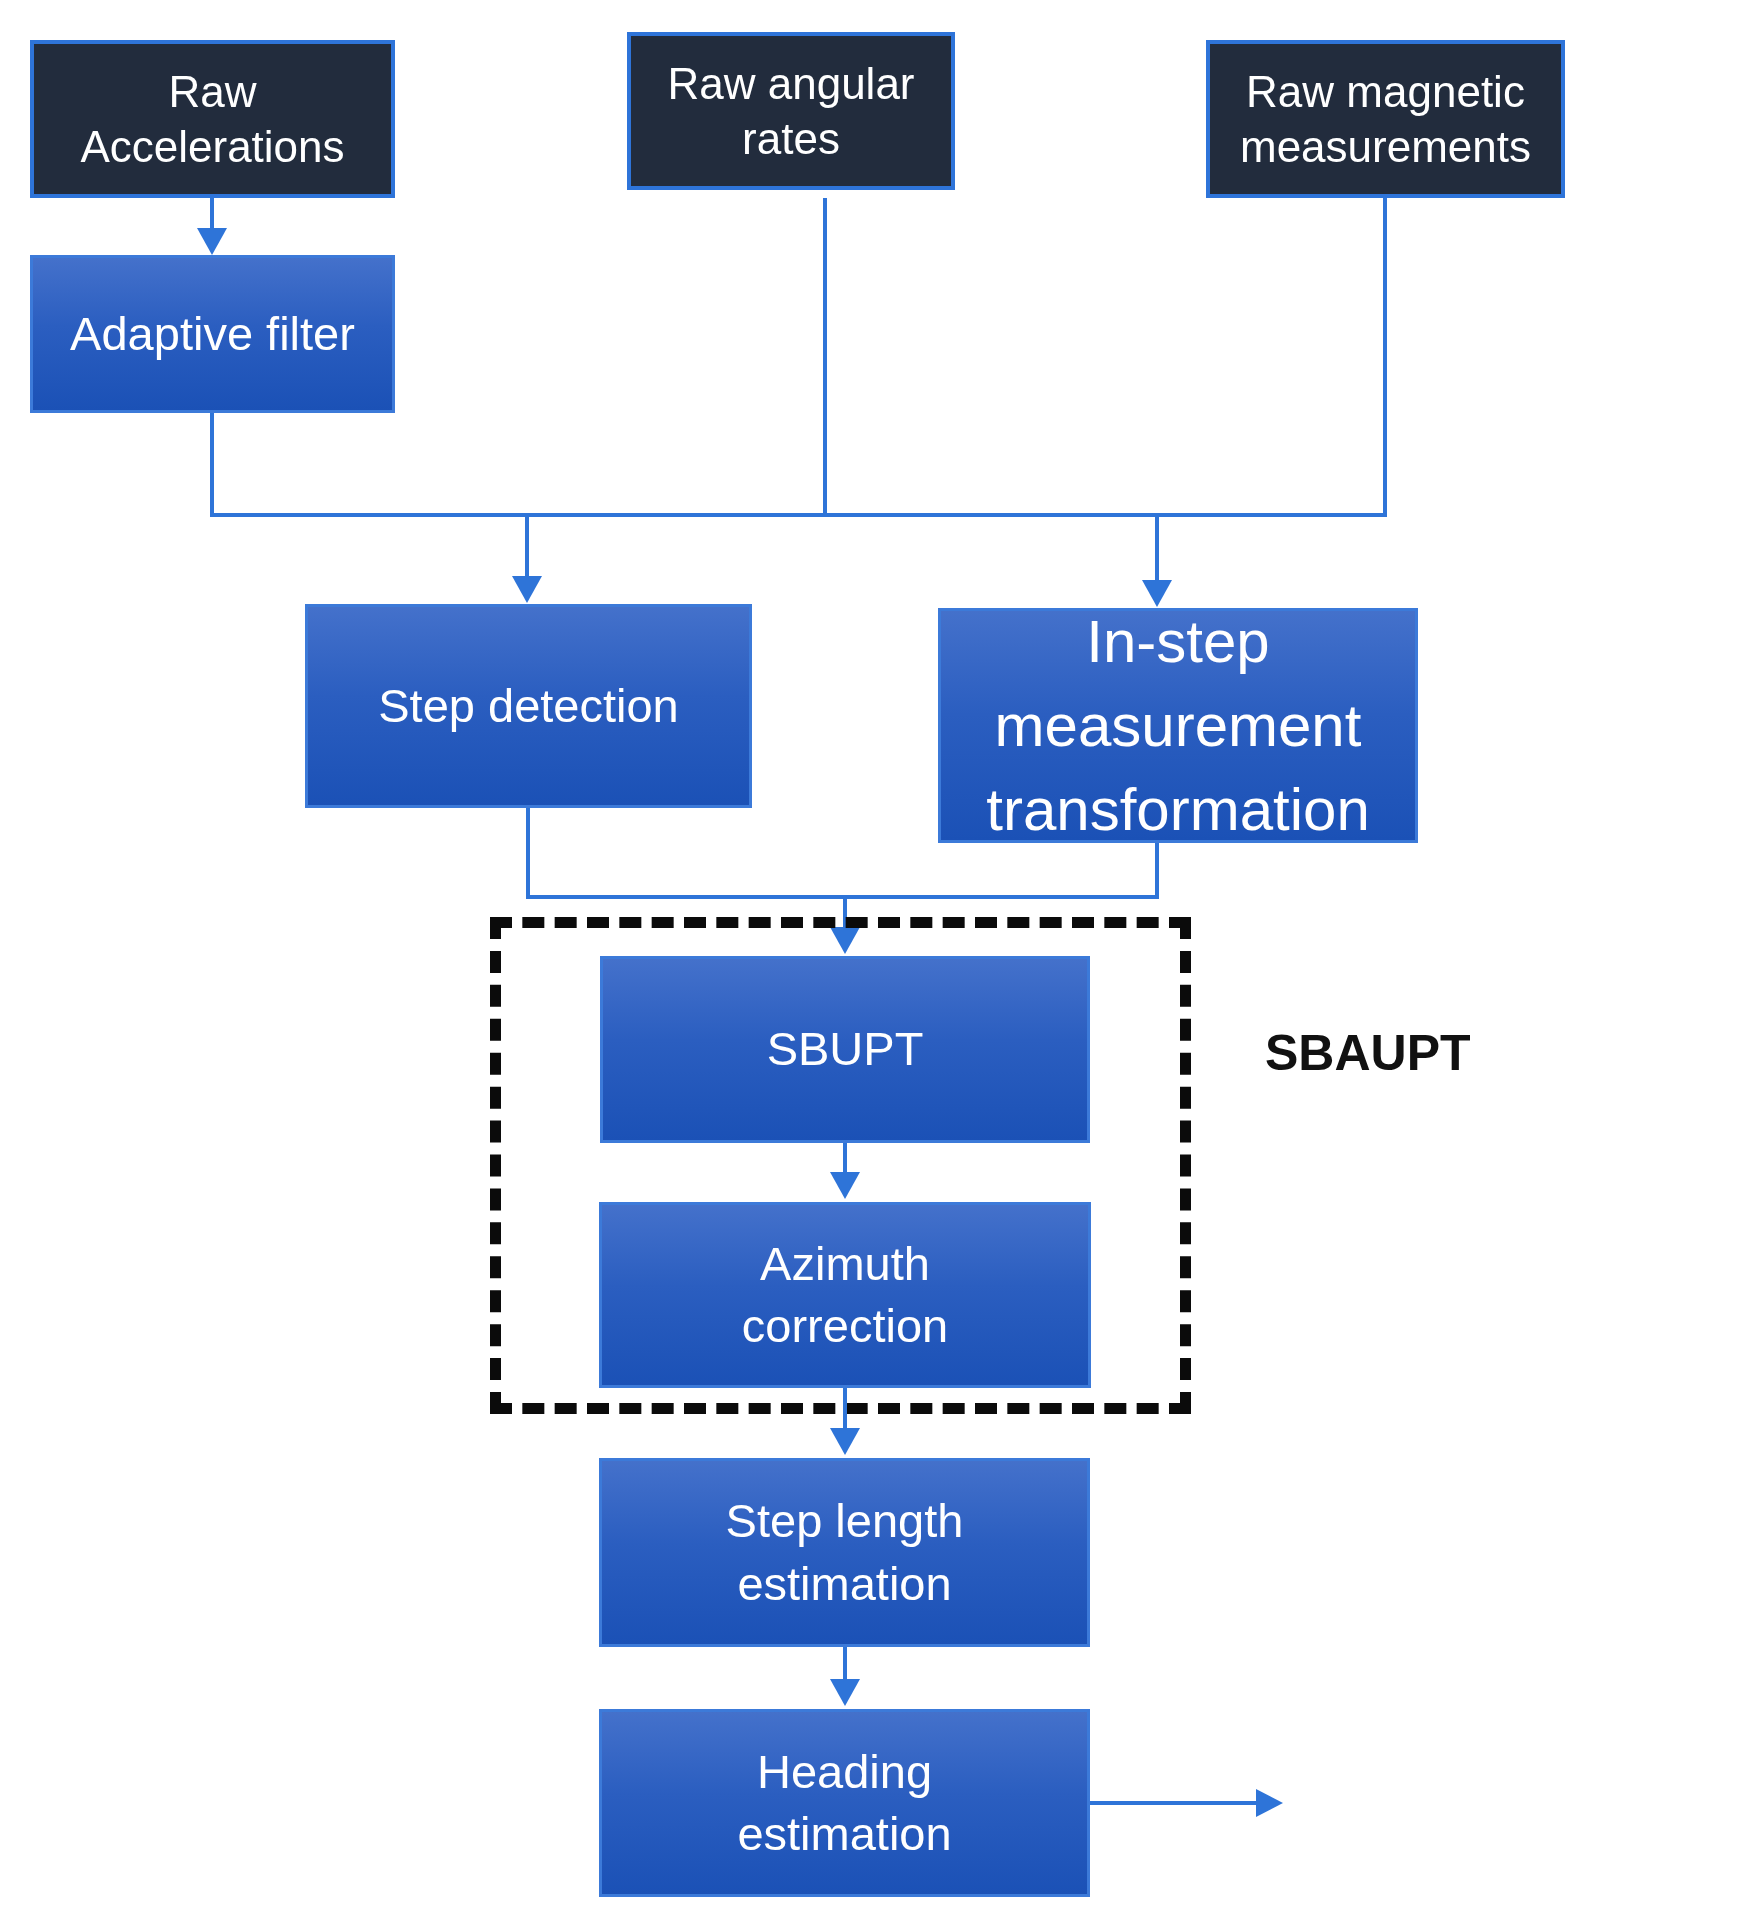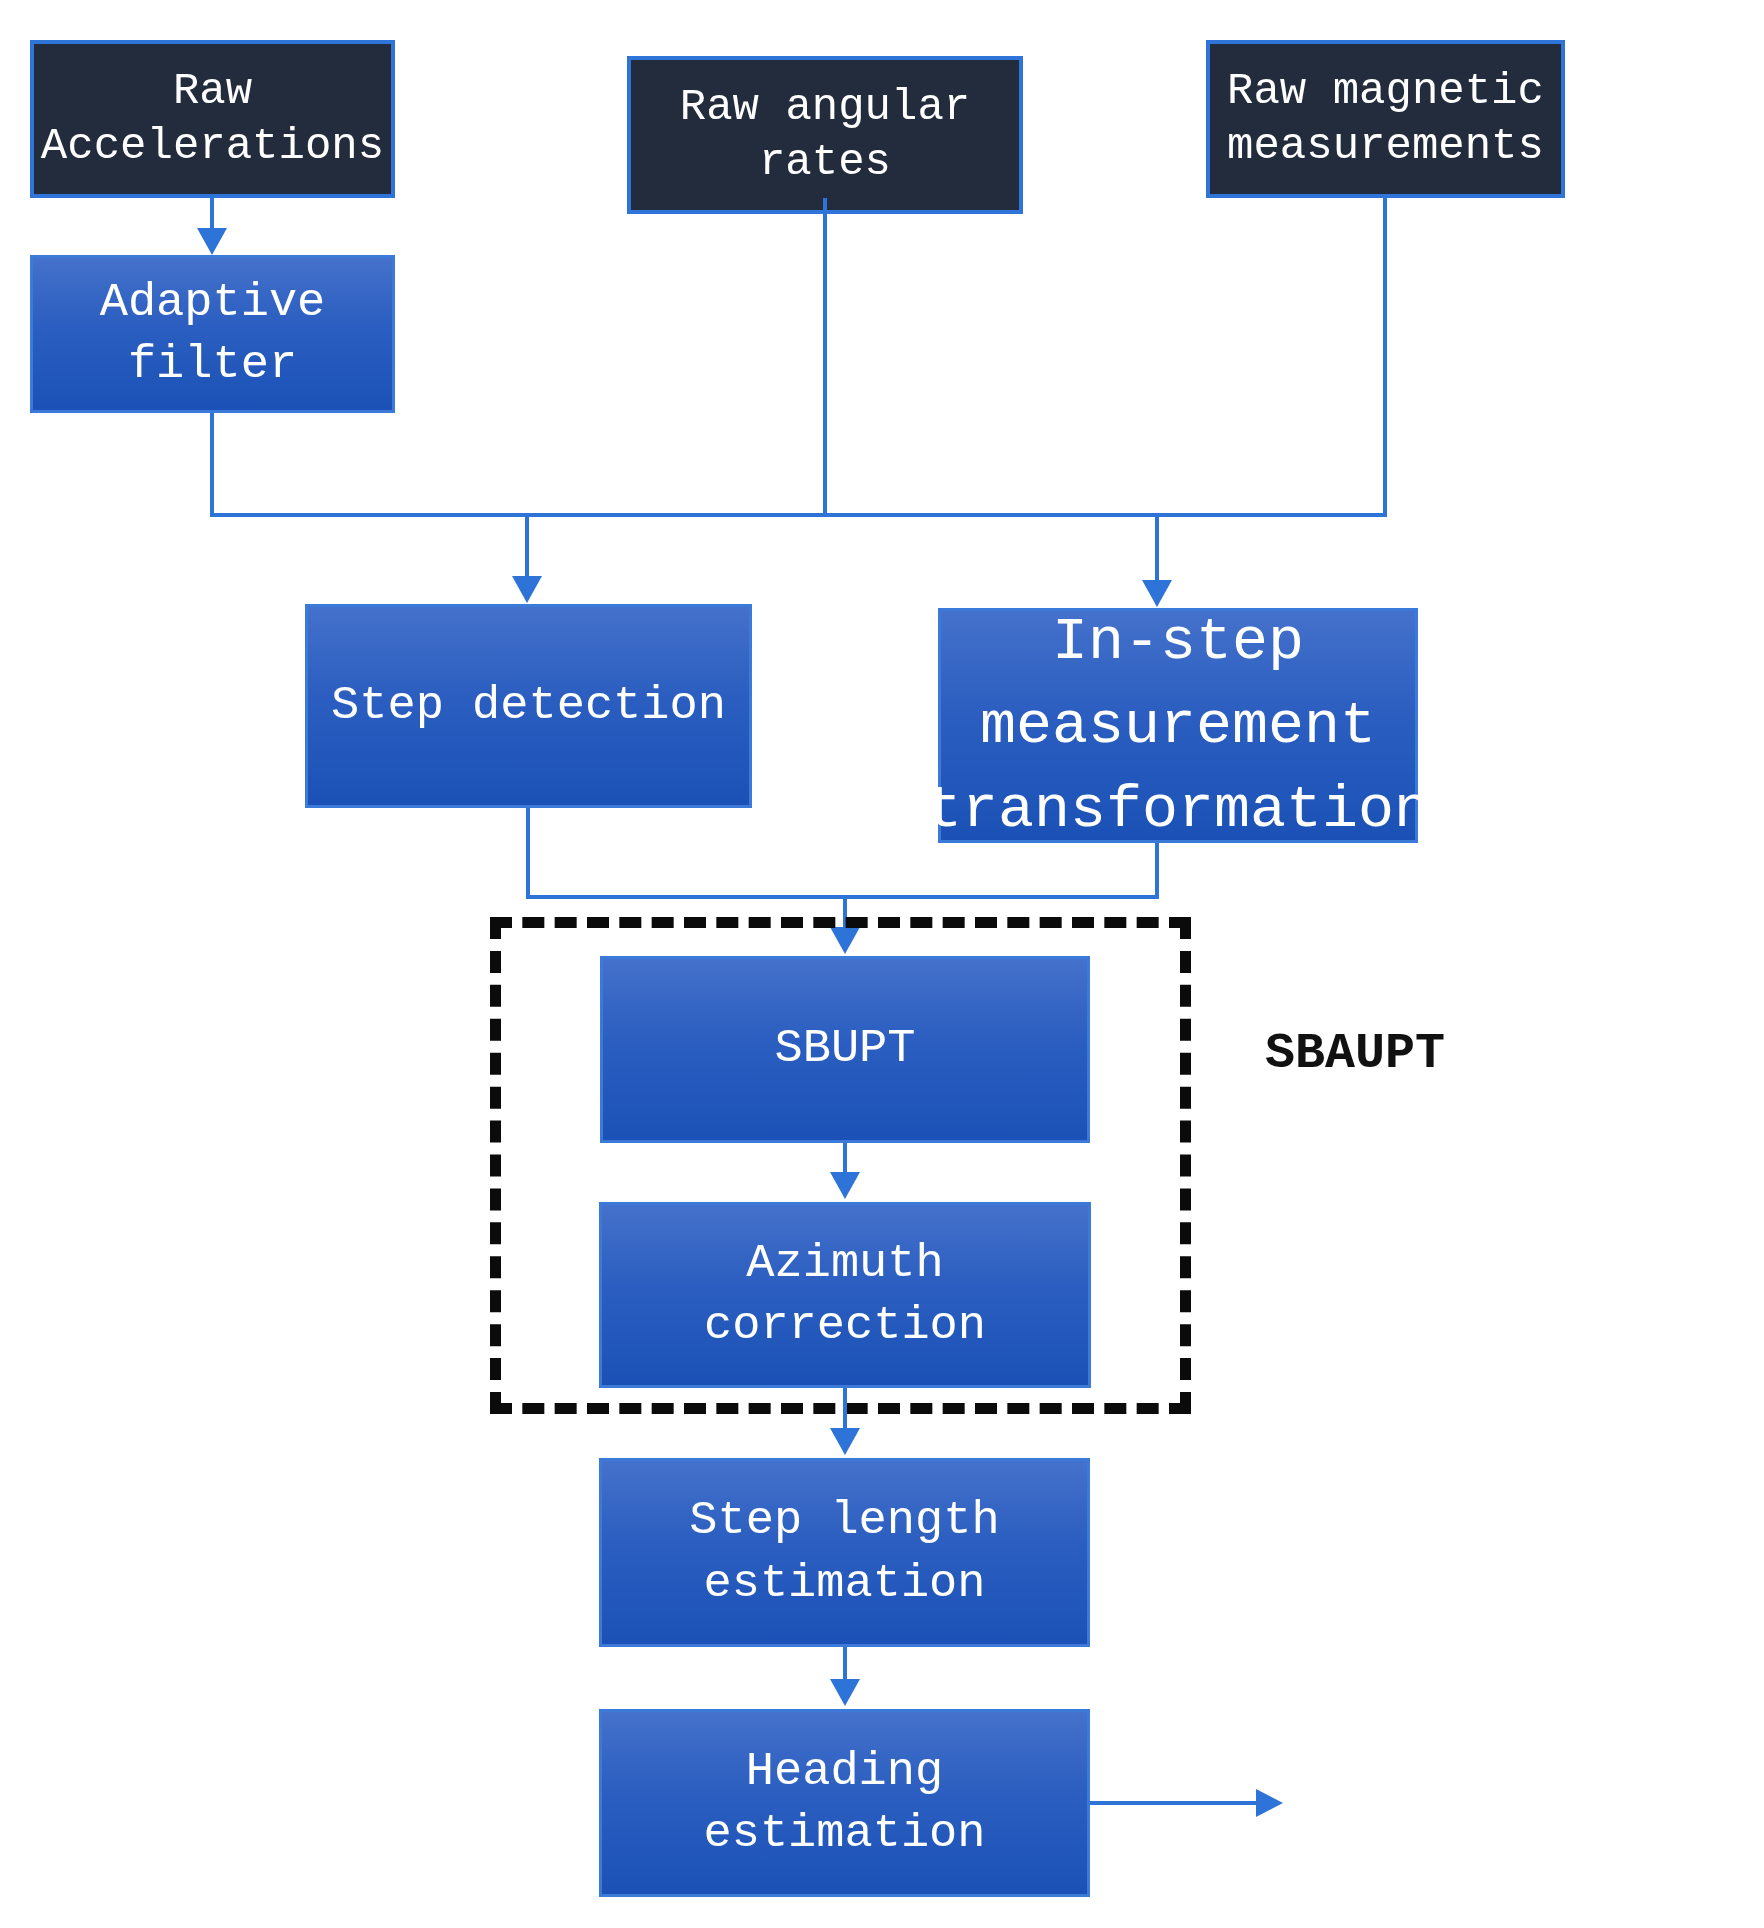--- a/index.html
+++ b/index.html
@@ -15,21 +15,20 @@
     --output_text:#1a1a1a;
     --group_label_color:#111111;
   }
   html,body{margin:0;padding:0;background:#fff;}
   body{font-family:"Liberation Sans", sans-serif;}
   .canvas{
     position:relative;
     width:1764px;height:1928px;
     background:var(--canvas_bg);
     overflow:hidden;
-    font-family:Liberation Mono, monospace;
   }
   .node{
     position:absolute;
     box-sizing:border-box;
     display:flex;align-items:center;justify-content:center;
     text-align:center;
     color:var(--node_text);
   }
   .node .label{white-space:pre-line;display:block;}
   .dark{
@@ -79,21 +78,21 @@
 </head>
 <body>
 
 <div class="canvas">
 
   <div class="node dark" style="left:30px;top:40px;width:365px;height:158px">
     <span class="label">Raw
 Accelerations</span>
   </div>
 
-  <div class="node dark" style="left:627px;top:56px;width:396px;height:158px">
+  <div class="node dark" style="left:627px;top:32px;width:328px;height:158px">
     <span class="label">Raw angular
 rates</span>
   </div>
 
   <div class="node dark" style="left:1206px;top:40px;width:359px;height:158px">
     <span class="label">Raw magnetic
 measurements</span>
   </div>
 
   <div class="node blue" style="left:30px;top:255px;width:365px;height:158px">

